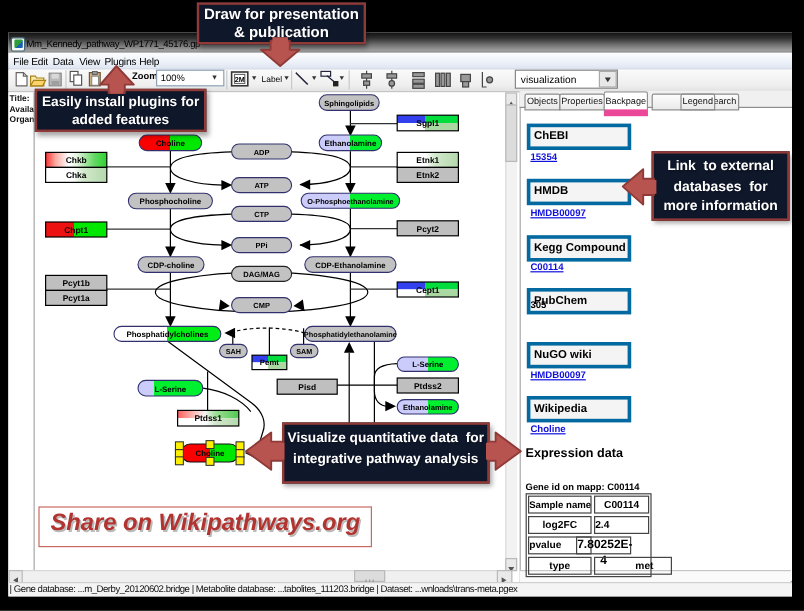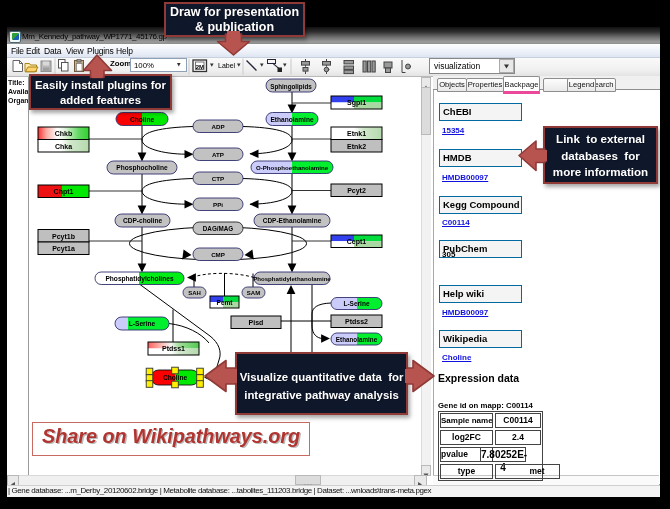--- a/index.html
+++ b/index.html
@@ -30,22 +30,22 @@
   #vscroll{left:421px;top:77px;width:9px;height:398px;background:#f2f2f2;border-left:1px solid #dcdcdc;}
   .sbtn{position:absolute;background:#e9e9e9;border:1px solid #b9b9b9;}
   
   #hscroll{left:7px;top:475px;width:419px;height:9px;background:#f0f0f0;border-top:1px solid #d8d8d8;}
   
   #panel{left:433px;top:76px;width:226px;height:408px;background:#fff;border-left:1px solid #a8a8a8;border-bottom:1px solid #a0a0a0;}
   #tabrow{left:433px;top:76px;width:227px;height:13px;background:#f0f0f0;border-bottom:1px solid #8e8e8e;}
   .tab{position:absolute;top:78px;height:12px;background:linear-gradient(#fdfdfd,#e9e9e9);
     border:1px solid #8e8e8e;border-bottom:1px solid #8e8e8e;border-radius:2px 2px 0 0;
     font-size:7.6px;color:#111;text-align:center;line-height:12px;white-space:nowrap;overflow:hidden;}
-  .tabsel{top:76px;height:14px;background:#fff;border-bottom:3px solid #ec4899;line-height:15px;z-index:2;}
-  .hdrbox{position:absolute;width:78px;height:14px;background:#f4f4f4;border:1px solid #0369a1;
+  .tabsel{top:76px;height:14px;background:#fff;border-bottom:6px solid #ec4899;line-height:15px;z-index:2;}
+  .hdrbox{position:absolute;width:78px;height:14px;background:#f4f4f4;border:3px solid #0369a1;
     font-size:9.5px;font-weight:bold;color:#000;padding:2px 0 0 3px;white-space:nowrap;}
   .lnk{position:absolute;font-size:8px;font-weight:bold;color:#1111dd;text-decoration:underline;}
   .ptxt{position:absolute;font-size:8px;font-weight:bold;color:#000;}
   
   #statusbar{left:7px;top:485px;width:653px;height:11px;background:#f4f4f4;border-top:1px solid #cfcfcf;}
   #statustxt{left:8px;top:486px;font-size:8px;letter-spacing:-0.4px;color:#111;white-space:nowrap;}
   
   .co{position:absolute;background:#0f172a;border:2px solid #8f3a37;
       box-shadow:2px 3px 4px rgba(0,0,0,0.35);color:#fff;font-weight:bold;text-align:center;
       text-shadow:1px 1px 1px rgba(0,0,0,0.25);z-index:40;}
@@ -182,32 +182,32 @@
 <div class="tab" style="left:567px;width:27px;">Legend</div>
 
 <div class="hdrbox" style="left:439px;top:103px;">ChEBI</div>
 <div class="lnk" style="left:442px;top:126px;text-align:right;">15354</div>
 <div class="hdrbox" style="left:439px;top:149px;">HMDB</div>
 <div class="lnk" style="left:442px;top:172.5px;">HMDB00097</div>
 <div class="hdrbox" style="left:439px;top:196px;">Kegg Compound</div>
 <div class="lnk" style="left:442px;top:218px;">C00114</div>
 <div class="hdrbox" style="left:439px;top:240px;">PubChem</div>
 <div class="ptxt" style="left:442px;top:250px;">305</div>
-<div class="hdrbox" style="left:439px;top:285px;">Help wiki</div>
+<div class="hdrbox" style="left:439px;top:285px;">NuGO wiki</div>
 <div class="lnk" style="left:442px;top:308px;">HMDB00097</div>
 <div class="hdrbox" style="left:439px;top:330px;">Wikipedia</div>
 <div class="lnk" style="left:442px;top:353px;">Choline</div>
 <div class="ptxt" style="left:438px;top:372px;font-size:10.5px;">Expression data</div>
 <div class="ptxt" style="left:438px;top:400.5px;font-size:7.8px;">Gene id on mapp: C00114</div>
 
 <div class="abs" style="left:438px;top:411px;width:103px;height:68px;border:1px solid #444;z-index:6;"></div>
 <div class="abs" style="left:440px;top:413px;width:51px;height:13px;border:1px solid #444;z-index:6;font-size:8px;font-weight:bold;text-align:center;line-height:13px;white-space:nowrap;">Sample name</div>
 <div class="abs" style="left:495px;top:413px;width:44px;height:13px;border:1px solid #444;z-index:6;font-size:8.5px;font-weight:bold;text-align:center;line-height:13px;">C00114</div>
 <div class="abs" style="left:440px;top:430px;width:51px;height:13px;border:1px solid #444;z-index:6;font-size:8.5px;font-weight:bold;text-align:center;line-height:13px;">log2FC</div>
-<div class="abs" style="left:495px;top:430px;width:44px;height:13px;border:1px solid #444;z-index:6;font-size:8.5px;font-weight:bold;text-align:center;line-height:13px;">2.4</div>
+<div class="abs" style="left:495px;top:430px;width:44px;height:13px;border:1px solid #444;z-index:6;font-size:8.5px;font-weight:bold;text-align:left;line-height:13px;">2.4</div>
 <div class="abs" style="left:440px;top:447px;width:51px;height:13px;border:1px solid #444;z-index:6;font-size:8.5px;font-weight:bold;line-height:13px;">pvalue</div>
 <div class="abs" style="left:480px;top:447px;width:44px;height:13px;border:1px solid #444;z-index:6;font-size:10px;font-weight:bold;text-align:center;line-height:13px;">7.80252E-4</div>
 <div class="abs" style="left:440px;top:464px;width:51px;height:13px;border:1px solid #444;z-index:6;font-size:8.5px;font-weight:bold;text-align:center;line-height:13px;">type</div>
 <div class="abs" style="left:495px;top:464px;width:44px;height:13px;border:1px solid #444;z-index:6;font-size:8.5px;font-weight:bold;text-align:center;line-height:13px;padding-left:19px;">met</div>
 
 <div class="abs" style="left:433px;top:475px;width:226px;height:9px;background:#fafafa;border-top:1px solid #c5c5c5;"></div>
 <div class="abs" id="statusbar"></div>
 <div class="abs" id="statustxt">| Gene database: ...m_Derby_20120602.bridge | Metabolite database: ...tabolites_111203.bridge | Dataset: ...wnloads\trans-meta.pgex</div>
 
 <svg class="abs" style="left:29px;top:76px;z-index:10;" width="392" height="386" viewBox="29 76 392 386" id="pathsvg">
@@ -442,21 +442,21 @@
   <text x="224.5" y="304.5" font-size="6.5">Pemt</text>
   <text x="256" y="325" font-size="7">Pisd</text>
   <text x="356.5" y="324" font-size="7">Ptdss2</text>
   <text x="173.5" y="351" font-size="7">Ptdss1</text>
 </g>
 </svg>
 
 <div class="co" style="left:164px;top:2px;width:137px;height:30px;font-size:12.5px;line-height:15px;padding-top:1px;z-index:41;white-space:nowrap;">Draw for presentation<br>&amp; publication</div>
 <div class="co" style="left:29px;top:74px;width:139px;height:30px;font-size:11.4px;line-height:15px;padding-top:2px;z-index:41;white-space:nowrap;">Easily install plugins for<br>added features</div>
 <div class="co" style="left:543px;top:126px;width:111px;height:51px;font-size:11.6px;line-height:16.5px;padding-top:3px;z-index:41;white-space:nowrap;">Link&nbsp; to external<br>databases&nbsp; for<br>more information</div>
-<div class="co" style="left:235px;top:352px;width:169px;height:44px;font-size:11.4px;line-height:17.5px;padding-top:15px;z-index:41;white-space:nowrap;">Visualize quantitative data&nbsp; for<br>integrative pathway analysis</div>
+<div class="co" style="left:235px;top:352px;width:169px;height:44px;font-size:11.4px;line-height:17.5px;padding-top:3px;z-index:41;white-space:nowrap;">Visualize quantitative data&nbsp; for<br>integrative pathway analysis</div>
 
 <svg class="abs" style="left:0;top:0;z-index:42;pointer-events:none;" width="670" height="509" viewBox="0 0 670 509" id="arrowsvg">
   <g fill="#b85450" stroke="#8f3a37" stroke-width="1.6">
 
     <path d="M225.5,34 L225.5,41.5 L217.5,41.5 L233.5,55 L249.5,41.5 L241.5,41.5 L241.5,34 Z" stroke-linejoin="round"></path>
 
     <path d="M97,55 L111.5,70.5 L104,70.5 L104,77.5 L90.5,77.5 L90.5,70.5 L83.5,70.5 Z" stroke-linejoin="round"></path>
 
     <path d="M519,155.5 L536,141 L536,149 L545,149 L545,162.5 L536,162.5 L536,170.5 Z" stroke-linejoin="round"></path>
 

